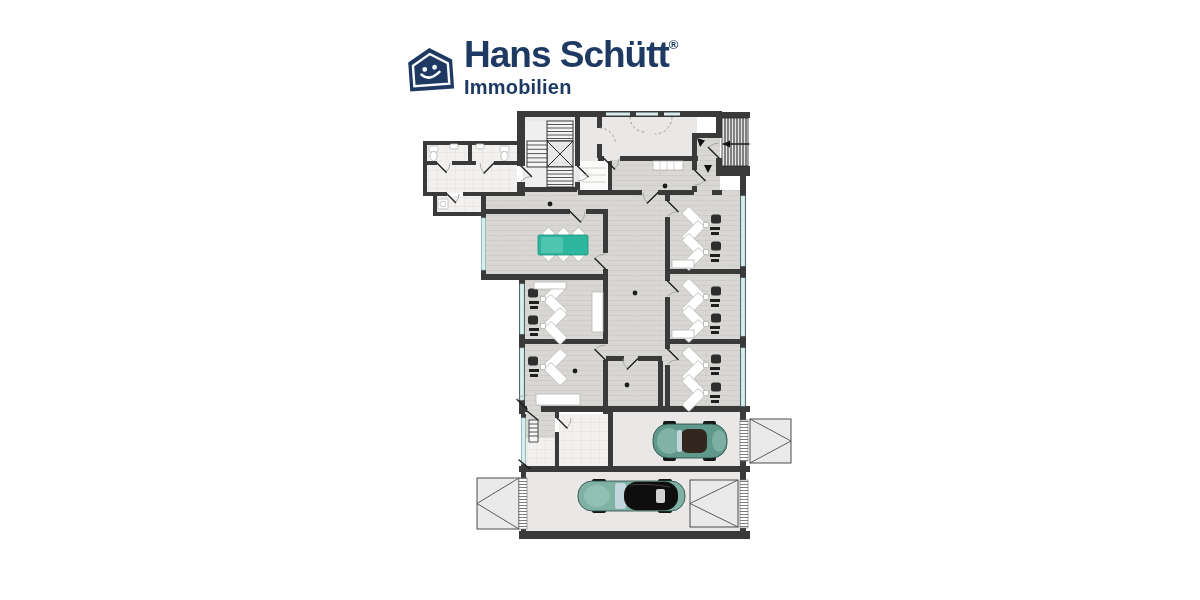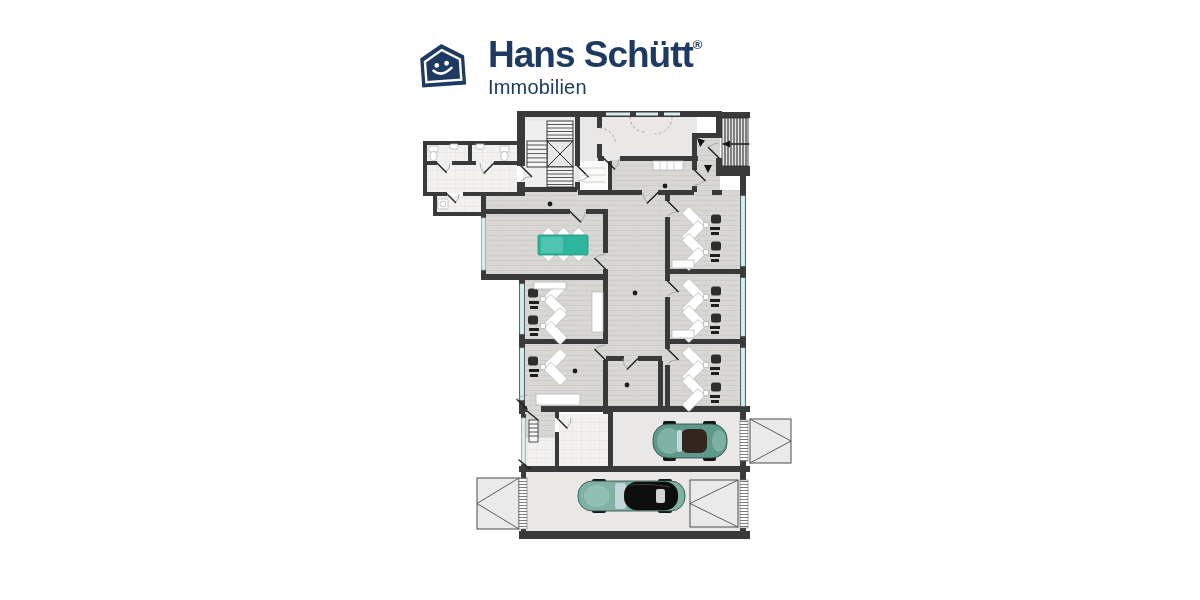--- a/index.html
+++ b/index.html
@@ -1,25 +1,25 @@
 <!DOCTYPE html>
 <html style="--c-brand: #1e3a63; --c-wall: #3a3a3a; --c-wood: #d8d7d4; --c-wood-line: #c9c7c2; --c-plain: #e9e8e7; --c-tile: #f2f1ef; --c-tile-line: #d9d7d3; --c-window: #d8eeee; --c-window-line: #a2d2d3; --c-table: #2db69e; --c-table-light: #63ccb9; --c-car-body: #5f998c; --c-car-body2: #7fb2a4; --c-car-light: #9cc8ba; --c-furniture: #ffffff; --c-furniture-line: #b9b7b4;"><head>
 <meta charset="utf-8">
 <style>
   html,body{margin:0;padding:0;}
   body{width:1200px;height:600px;background:#ffffff;font-family:"Liberation Sans",sans-serif;overflow:hidden;position:relative;}
   .stage{position:absolute;left:0;top:0;width:1200px;height:600px;background:#ffffff;}
 
   
-  .logo{position:absolute;left:420px;top:36px;display:flex;align-items:center;gap:22px;}
+  .logo{position:absolute;left:408px;top:36px;display:flex;align-items:flex-end;gap:10px;}
   .logo-icon{width:46px;height:52px;flex:0 0 auto;margin-top:2px;}
   .logo-text{display:flex;flex-direction:column;}
   .brand-line{color:var(--c-brand);font-size:37px;font-weight:800;letter-spacing:-1px;line-height:1.0;}
   .brand-line sup{font-size:13px;font-weight:700;vertical-align:18px;letter-spacing:0;}
-  .subtitle{color:var(--c-brand);font-size:20px;font-weight:400;margin-top:3px;letter-spacing:0.2px;}
+  .subtitle{color:var(--c-brand);font-size:20px;font-weight:700;margin-top:3px;letter-spacing:0.2px;}
 
   
   .plan{position:absolute;left:420px;top:108px;width:377px;height:437px;}
 
   .wall{fill:var(--c-wall);}
   .woodbase{fill:var(--c-wood);}
   .woodline{stroke:var(--c-wood-line);stroke-width:0.6;}
   .tilebase{fill:var(--c-tile);}
   .tileline{stroke:var(--c-tile-line);stroke-width:0.6;}
   .plain{fill:var(--c-plain);}

